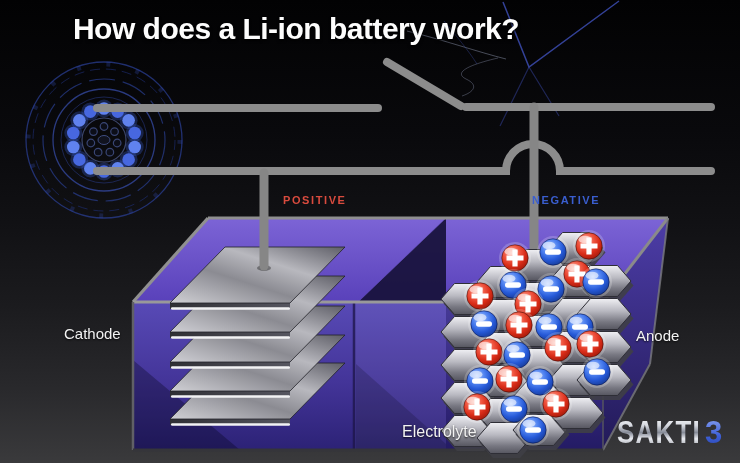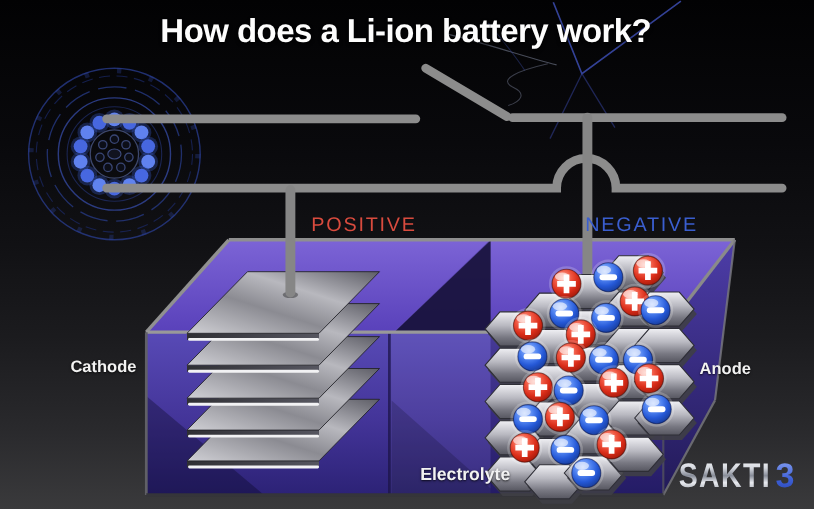--- a/index.html
+++ b/index.html
@@ -4,31 +4,31 @@
 <style>
   html,body{margin:0;padding:0;background:#000;}
   .stage{
     position:relative;width:740px;height:463px;overflow:hidden;
     font-family:"Liberation Sans", sans-serif;
     background:linear-gradient(180deg,#020203 0%,#09090c 28%,#111114 48%,#1b1b1e 66%,#29292c 84%,#3a3a3c 100%);
   }
   .stage svg{position:absolute;left:0;top:0;}
   .lbl{position:absolute;white-space:nowrap;}
   .title{
-    left:0;top:12px;width:592px;text-align:right;
+    left:0;top:12px;width:592px;text-align:center;
     color:#fdfdfd;font-size:30px;font-weight:700;letter-spacing:-.5px;
     text-shadow:0 2px 3px rgba(0,0,0,.85);
   }
-  .terminal{font-size:18px;font-weight:400;letter-spacing:1.6px;}
+  .terminal{font-size:11px;font-weight:700;letter-spacing:1.6px;}
   .positive{left:283px;top:194px;color:#d94b3e;}
   .negative{left:532px;top:194px;color:#3a5ecf;}
-  .part{color:#f2f2f2;font-size:15px;font-weight:700;text-shadow:0 1px 2px rgba(0,0,0,.8);}
+  .part{color:#f2f2f2;font-size:15px;font-weight:400;text-shadow:0 1px 2px rgba(0,0,0,.8);}
   .cathode{left:64px;top:325px;}
   .anode{left:636px;top:327px;}
-  .electrolyte{left:382px;top:423px;font-size:16px;}
+  .electrolyte{left:402px;top:423px;font-size:16px;}
 </style>
 </head>
 <body>
 
 <div class="stage">
 
 <svg width="740" height="463" viewBox="0 0 740 463">
   <defs>
     <linearGradient id="gTop" x1="0" y1="218" x2="0" y2="302" gradientUnits="userSpaceOnUse">
       <stop offset="0" stop-color="#7c64d6"></stop>

